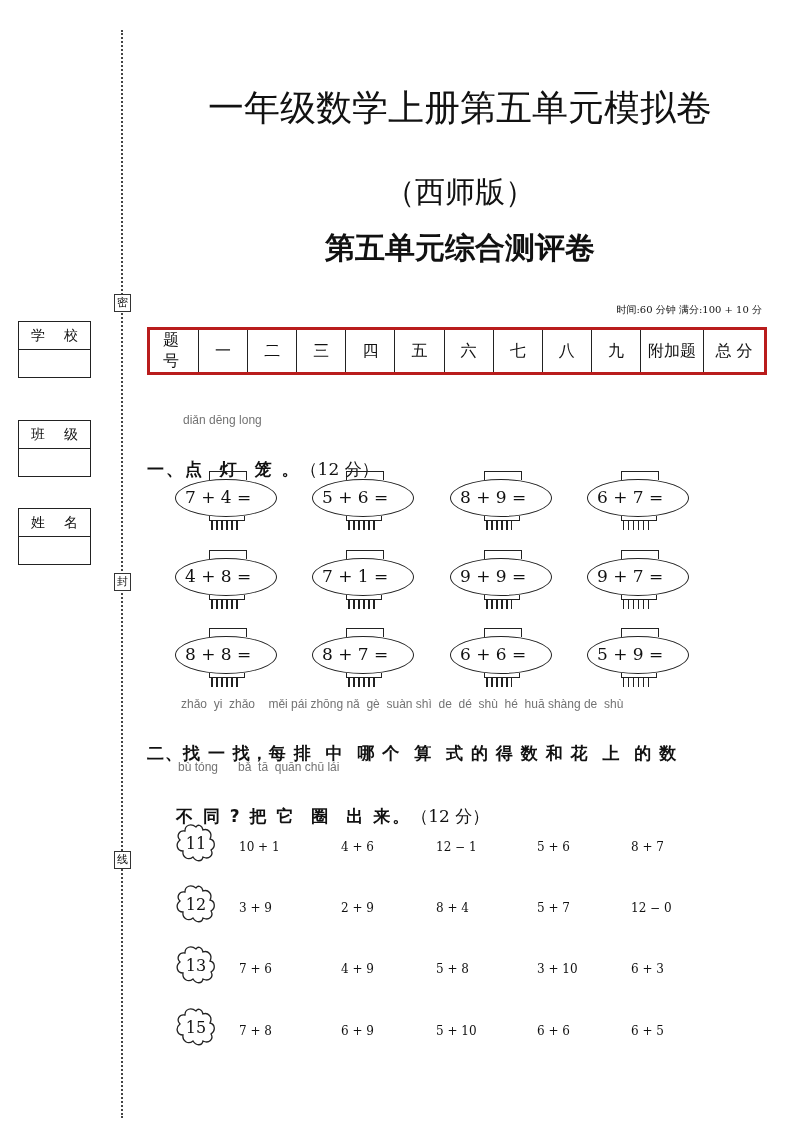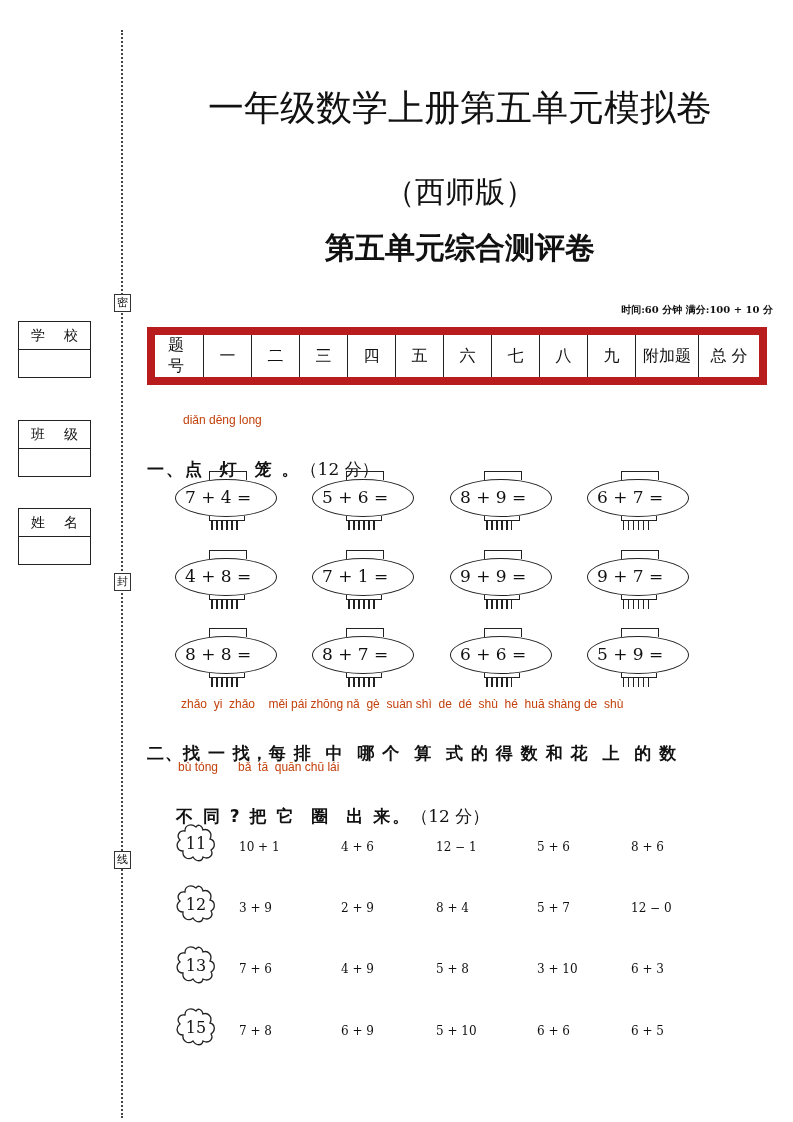--- a/index.html
+++ b/index.html
@@ -6,25 +6,25 @@
   body{width:793px;height:1122px;position:relative;overflow:hidden;font-family:"DejaVu Serif","Liberation Serif",serif;color:#111;}
   .dotline{position:absolute;left:121px;top:30px;height:1088px;border-left:2px dotted #444;}
   .sealbox{position:absolute;left:114px;width:15px;height:16px;border:1px solid #333;background:#fff;font-size:11px;line-height:16px;text-align:center;font-family:"DejaVu Sans",sans-serif;}
   .infobox{position:absolute;left:18px;width:71px;border:1.5px solid #222;}
   .infobox .lab{height:27px;border-bottom:1.5px solid #222;display:flex;justify-content:space-between;align-items:center;padding:0 12px;font-size:14px;font-family:"DejaVu Sans",sans-serif;}
   .infobox .val{height:27px;}
   .title{position:absolute;left:150px;width:620px;text-align:center;}
   .t1{top:84px;font-size:36px;font-family:Liberation Serif, serif;letter-spacing:0px;}
   .t2{top:172px;font-size:30px;}
   .t3{top:228px;font-size:30px;font-weight:bold;}
-  .meta{position:absolute;right:20px;top:303px;font-size:10px;font-weight:bold;font-family:"DejaVu Serif",serif;}
-  table.score{position:absolute;left:147px;top:327px;width:620px;border-collapse:collapse;border:8px solid #b91c1c;}
+  .meta{position:absolute;right:31px;top:303px;font-size:10px;font-weight:normal;font-family:"DejaVu Serif",serif;}
+  table.score{position:absolute;left:147px;top:327px;width:620px;border-collapse:collapse;border:3px solid #b91c1c;}
   table.score td{border:1px solid #222;height:28px;text-align:center;font-size:16px;font-family:"DejaVu Sans",sans-serif;padding:0;}
   table.score td.h{width:48px;letter-spacing:6px;}
-  .pinyin{position:absolute;font-family:"Liberation Sans",sans-serif;font-size:12px;color:#c2410c;white-space:pre;}
+  .pinyin{position:absolute;font-family:"Liberation Sans",sans-serif;font-size:12px;color:#737373;white-space:pre;}
   .qtitle{position:absolute;font-size:17px;font-weight:bold;font-family:"DejaVu Sans",sans-serif;white-space:pre;letter-spacing:2px;margin-top:28px;}
   .qtitle .pts{font-weight:normal;font-family:"DejaVu Serif",serif;letter-spacing:0;}
   .lantern{position:absolute;width:104px;height:64px;}
   .lantern .top{position:absolute;left:34px;top:0;width:36px;height:8px;border:1.5px solid #222;border-bottom:none;}
   .lantern .body{position:absolute;left:0;top:8px;width:100px;height:36px;border:1.5px solid #222;border-radius:50%;background:#fff;}
   .lantern .expr{position:absolute;left:10px;top:8px;height:36px;line-height:36px;font-size:17px;font-family:"DejaVu Serif",serif;}
   .lantern .bot{position:absolute;left:34px;top:45px;width:34px;height:4px;border:1.5px solid #222;border-top:none;}
   .lantern .tassel{position:absolute;left:36px;top:50px;width:30px;height:9px;background:repeating-linear-gradient(90deg,#222 0 1.5px,transparent 1.5px 5px);}
   .flower{position:absolute;width:44px;height:44px;}
   .flower svg{position:absolute;left:0;top:0;}
@@ -196,21 +196,21 @@
   <div class="flower" style="left:174px;top:822px">
       <svg width="44" height="44" viewBox="0 0 44 44">
         <use href="#flowerShape"></use>
       </svg>
       <div class="num">11</div>
     </div>
   <div class="expr2" style="left:239px;top:840px">10 + 1</div>
   <div class="expr2" style="left:341px;top:840px">4 + 6</div>
   <div class="expr2" style="left:436px;top:840px">12 − 1</div>
   <div class="expr2" style="left:537px;top:840px">5 + 6</div>
-  <div class="expr2" style="left:631px;top:840px">8 + 6</div>
+  <div class="expr2" style="left:631px;top:840px">8 + 7</div>
 
   <div class="flower" style="left:174px;top:883px">
       <svg width="44" height="44" viewBox="0 0 44 44">
         <use href="#flowerShape"></use>
       </svg>
       <div class="num">12</div>
     </div>
   <div class="expr2" style="left:239px;top:901px">3 + 9</div>
   <div class="expr2" style="left:341px;top:901px">2 + 9</div>
   <div class="expr2" style="left:436px;top:901px">8 + 4</div>

